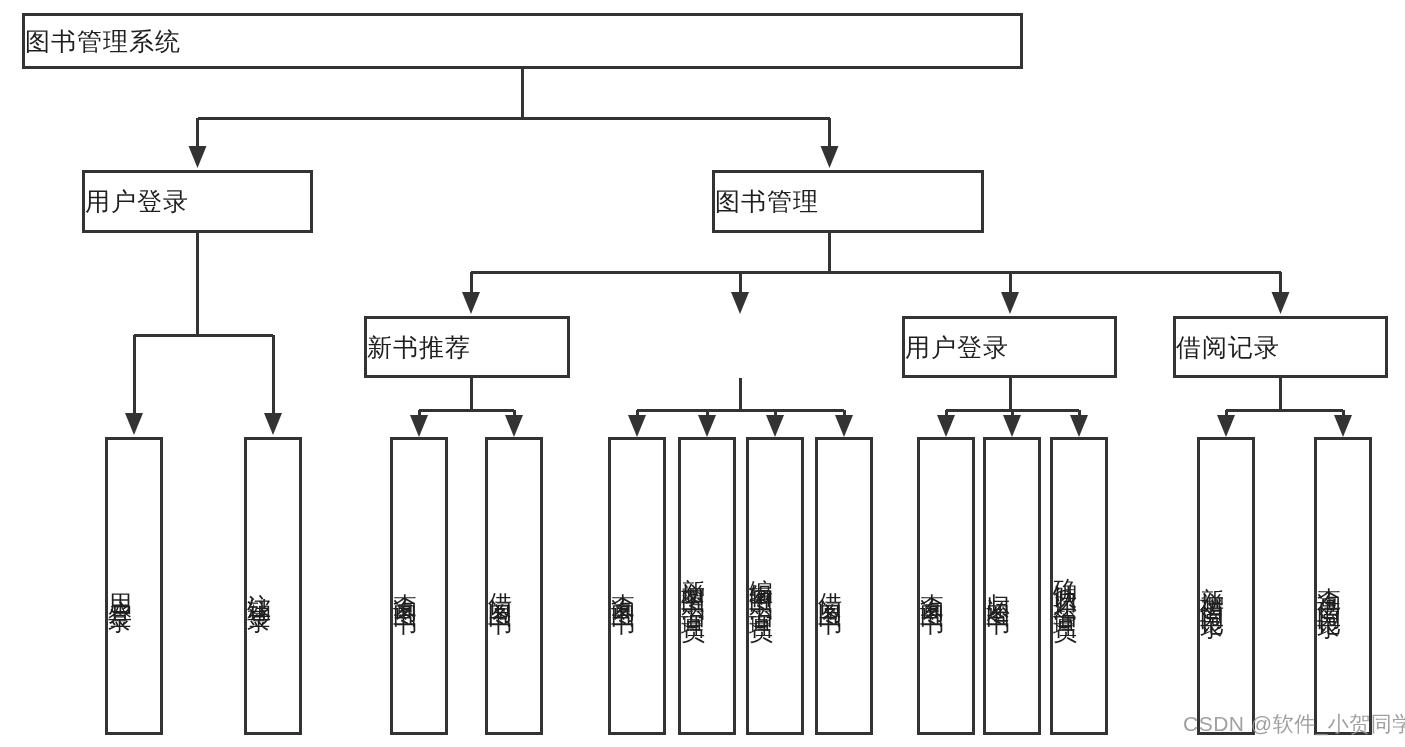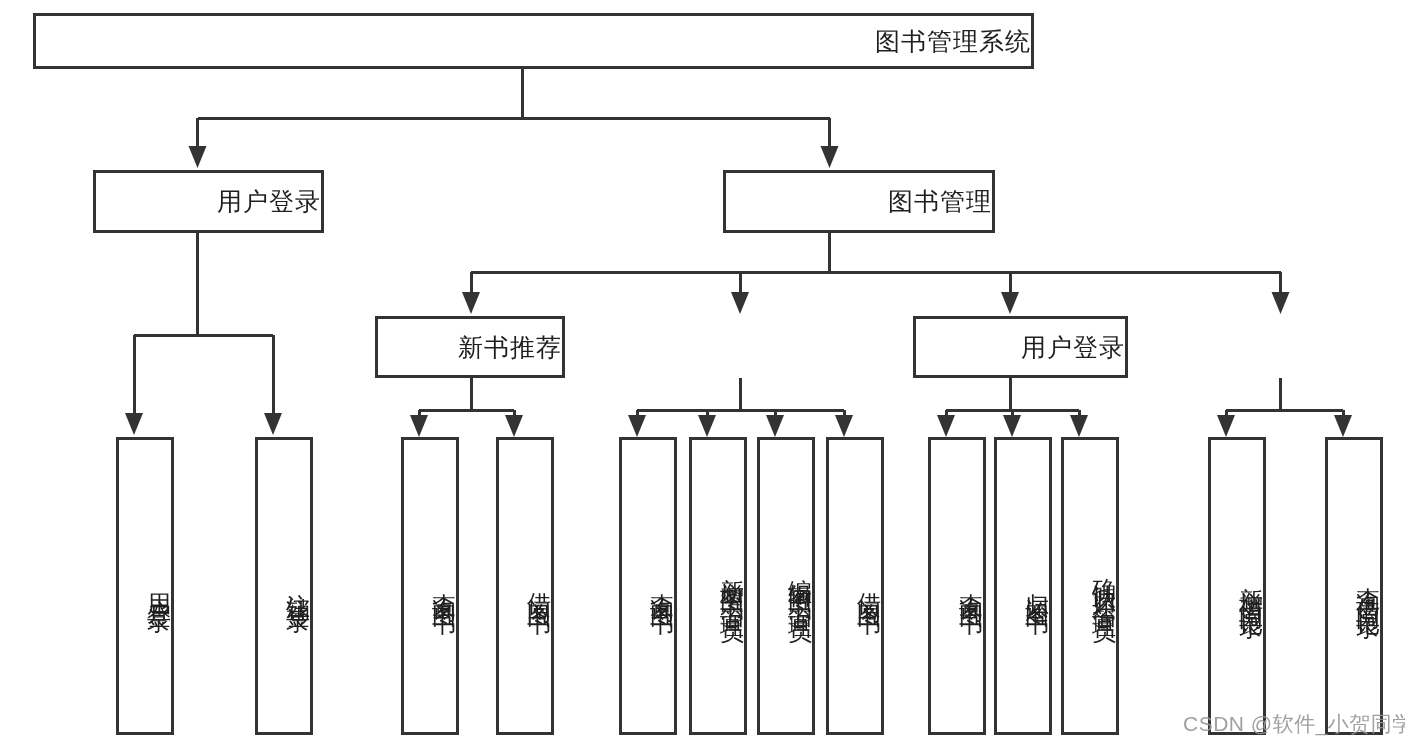--- a/index.html
+++ b/index.html
@@ -18,23 +18,22 @@
     width: 1405px; height: 747px;
     z-index: 1;
   }
   .box {
     position: absolute;
     box-sizing: border-box;
     border: 3px solid #333333;
     background: #ffffff;
     display: flex;
     align-items: center;
-    justify-content: flex-end;
+    justify-content: flex-start;
     z-index: 2;
-    margin-left: 11px;
   }
   .box .lbl {
     font-size: 25px;
     letter-spacing: 1px;
     color: #1f1f1f;
     white-space: nowrap;
   }
   .vbox .lbl {
     writing-mode: vertical-rl;
     font-size: 24px;
@@ -102,25 +101,28 @@
     <span class="lbl">图书管理系统</span>
   </div>
 
   <div class="box" style="left:82px;top:170px;width:231px;height:63px">
     <span class="lbl">用户登录</span>
   </div>
   <div class="box" style="left:712px;top:170px;width:272px;height:63px">
     <span class="lbl">图书管理</span>
   </div>
 
-  <div class="box" style="left:364px;top:316px;width:190px;height:62px">
+  <div class="box" style="left:364px;top:316px;width:206px;height:62px">
     <span class="lbl">新书推荐</span>
   </div>
   <div class="box" style="left:902px;top:316px;width:215px;height:62px">
     <span class="lbl">用户登录</span>
+  </div>
+  <div class="box" style="left:1173px;top:316px;width:215px;height:62px">
+    <span class="lbl">借阅记录</span>
   </div>
 
   <div class="box vbox" style="left:105px;top:437px;width:58px;height:298px">
     <span class="lbl">用户登录</span>
   </div>
   <div class="box vbox" style="left:244px;top:437px;width:58px;height:298px">
     <span class="lbl">注销登录</span>
   </div>
 
   <div class="box vbox" style="left:390px;top:437px;width:58px;height:298px">

